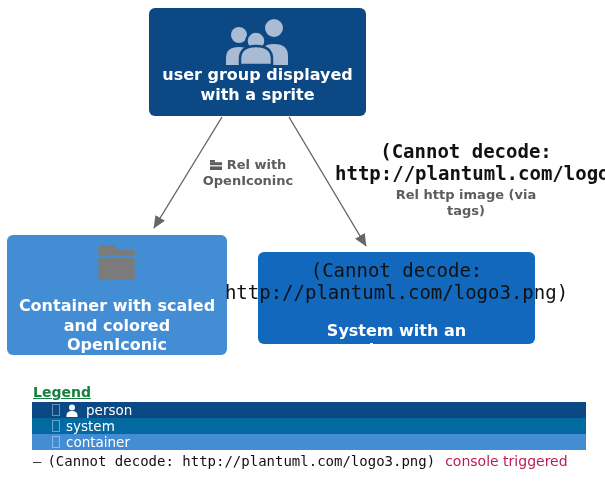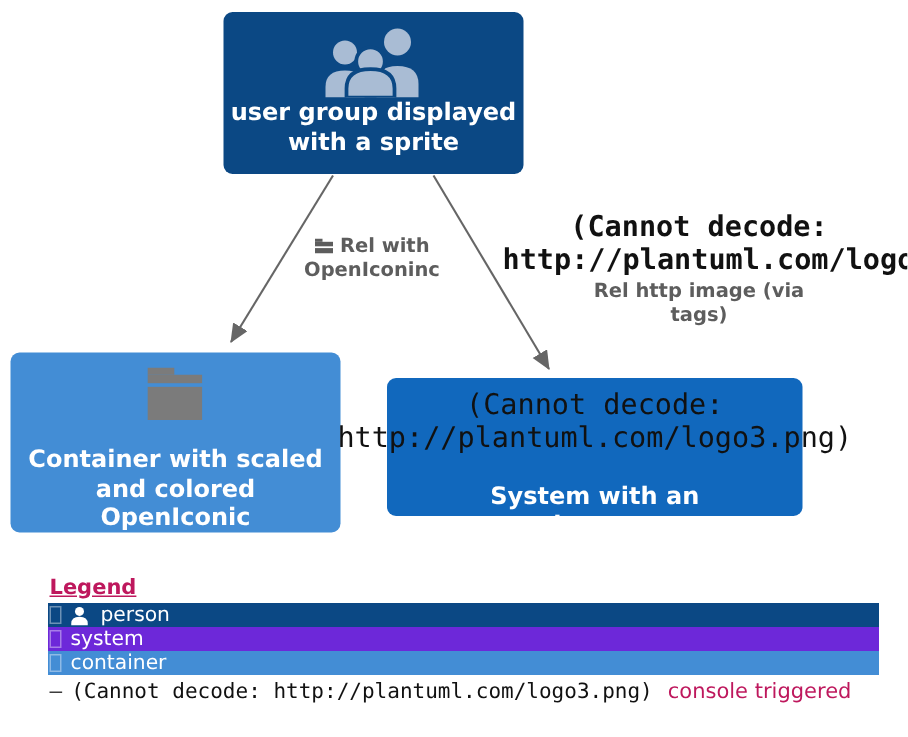--- a/index.html
+++ b/index.html
@@ -7,21 +7,21 @@
     position:relative;width:605px;height:491px;background:#ffffff;overflow:hidden;
     font-family:"DejaVu Sans","Liberation Sans",sans-serif;
   }
   .arrows{position:absolute;left:0;top:0;pointer-events:none;}
 
   .node{position:absolute;border-radius:6px;display:flex;flex-direction:column;
         align-items:center;box-sizing:border-box;}
   .node .name{color:#ffffff;font-weight:bold;font-size:16px;line-height:1.22;
               text-align:center;white-space:pre-line;}
 
-  .person-box{left:149px;top:8px;width:200px;height:108px;background:#0B4884;}
+  .person-box{left:149px;top:8px;width:217px;height:108px;background:#0B4884;}
   .person-box .sprite{margin-top:7px;}
 
   .container-box{left:7px;top:235px;width:220px;height:120px;background:#438DD5;}
   .container-box .folder{margin-top:10px;}
   .container-box .name{margin-top:16px;}
 
   .system-box{left:258px;top:252px;width:277px;height:92px;background:#1168BD;}
   .system-box .mono-note{margin-top:8px;}
   .system-box .name{margin-top:17px;}
 
@@ -31,26 +31,26 @@
 
   .edge-label{position:absolute;text-align:center;color:#5D5D5D;font-weight:bold;
               font-size:13px;line-height:1.25;}
   .edge-label-left{left:188px;top:157px;width:120px;}
   .edge-label-left .lbl{white-space:pre-line;vertical-align:top;}
   .edge-label-right{left:335px;top:141px;width:262px;}
   .edge-label-right .lbl{display:block;white-space:pre-line;margin-top:2px;}
   .mini-folder{display:inline-block;vertical-align:-1px;margin-right:5px;}
 
   .legend-title{position:absolute;left:33px;top:384px;font-size:14px;font-weight:bold;
-                color:#be185d;text-decoration:underline;}
+                color:#15803d;text-decoration:underline;}
   .legend-rows{position:absolute;left:32px;top:402px;width:554px;}
-  .legend-row{height:16px;display:flex;align-items:center;padding-left:1px;
+  .legend-row{height:16px;display:flex;align-items:center;padding-left:20px;
               box-sizing:border-box;color:#ffffff;font-size:13.5px;}
   .legend-row-person{background:#0B4884;}
-  .legend-row-system{background:#6d28d9;}
+  .legend-row-system{background:#0369a1;}
   .legend-row-container{background:#438DD5;}
   .tofu{display:inline-block;width:6px;height:10px;border:1px solid rgba(255,255,255,0.40);
         margin-right:6px;flex:0 0 auto;}
   .legend-person-icon{margin-right:8px;display:inline-flex;}
 
   .legend-footnote{position:absolute;left:33px;top:453px;display:flex;align-items:baseline;
                    font-size:14px;}
   .legend-footnote .dash{color:#333333;margin-right:6px;font-family:"DejaVu Sans Mono","Liberation Mono",monospace;}
   .legend-footnote .fn-mono{font-family:"DejaVu Sans Mono","Liberation Mono",monospace;color:#111111;white-space:pre;}
   .legend-footnote .fn-note{color:#be185d;margin-left:10px;font-family:"DejaVu Sans","Liberation Sans",sans-serif;}

